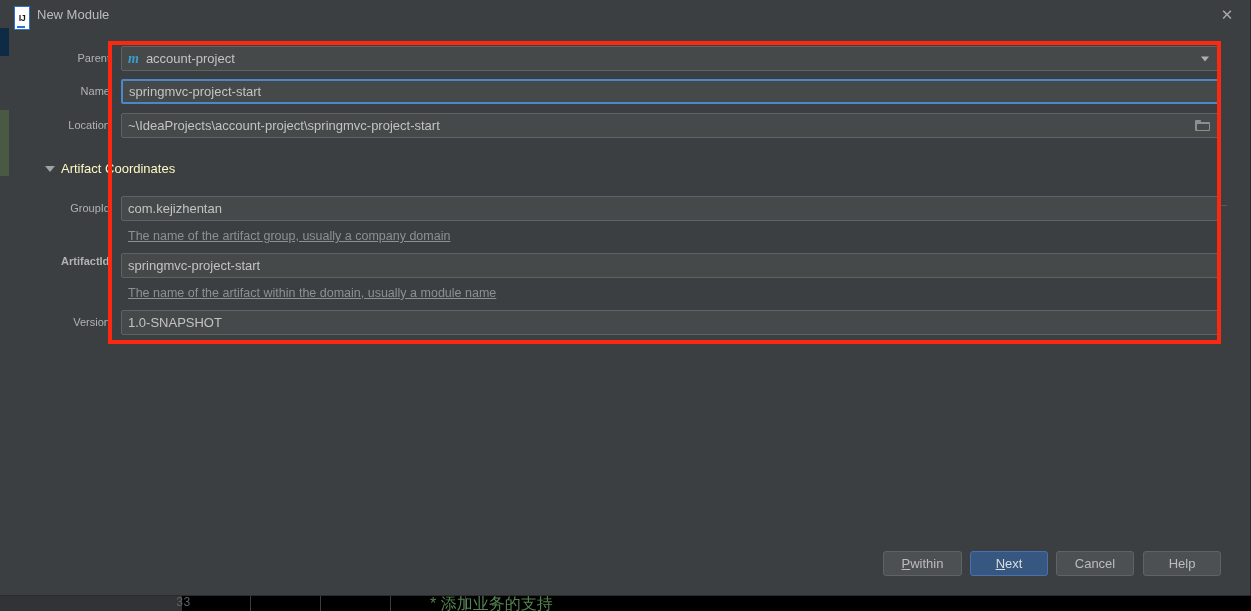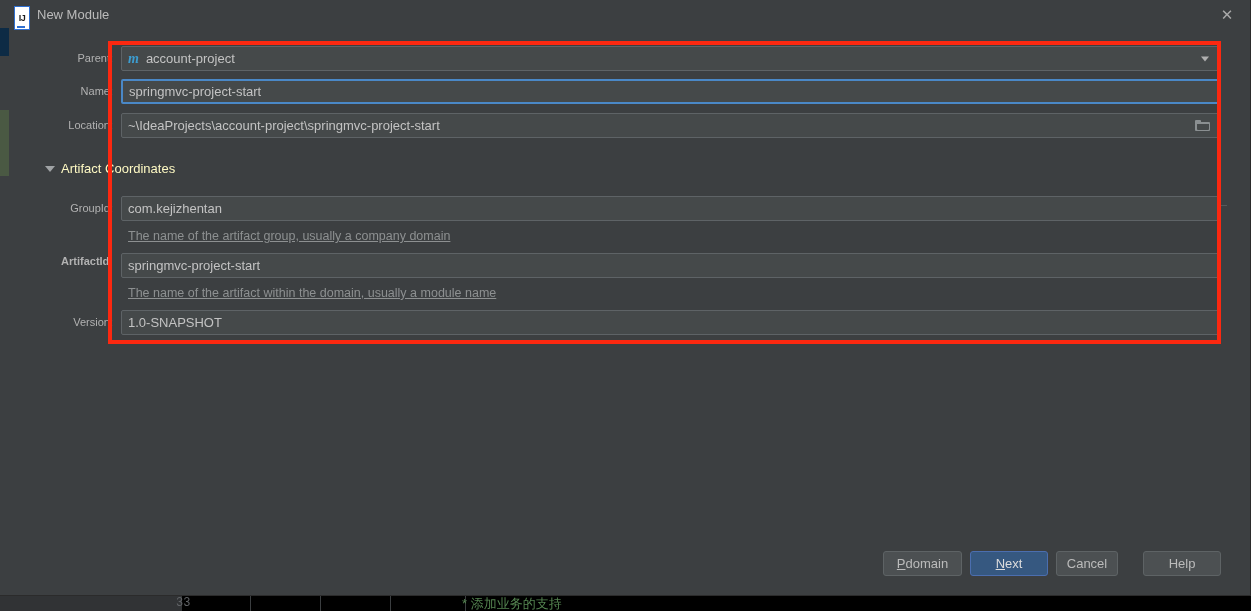--- a/index.html
+++ b/index.html
@@ -68,25 +68,24 @@
     top: 0;
     width: 1px;
     height: 15px;
     background: #3b3e40;
   }
   .bg-editor .comment {
     position: absolute;
     left: 430px;
     top: 0px;
     font-family: "Liberation Sans", sans-serif;
-    font-size: 13px;
+    font-size: 16px;
     color: #548450;
     line-height: 15px;
     white-space: nowrap;
-    margin-left: 32px;
   }
 
   
   .dialog {
     position: absolute;
     left: 9px;
     top: 0;
     width: 1242px;
     height: 595px;
     background: #3c3f41;
@@ -402,27 +401,27 @@
 
       <div class="row-label" style="left:4px; top:285px;">Version:</div>
       <div class="field" style="top:281px;">
         <span class="value">1.0-SNAPSHOT</span>
       </div>
     </div>
 
     <div class="footer">
       <div class="btn" style="left:874px; width:79px;">
         <span class="mnem">P</span>
-          <span>domain</span>
+          <span>within</span>
       </div>
       <div class="btn primary" style="left:961px; width:78px;">
         <span class="mnem">N</span>
           <span>ext</span>
       </div>
-      <div class="btn" style="left:1047px; width:62px;">
+      <div class="btn" style="left:1047px; width:78px;">
         <span>Cancel</span>
       </div>
       <div class="btn" style="left:1134px; width:78px;">
         <span>Help</span>
       </div>
     </div>
   </div>
 
   <div class="annot-rect"></div>
 </div>

